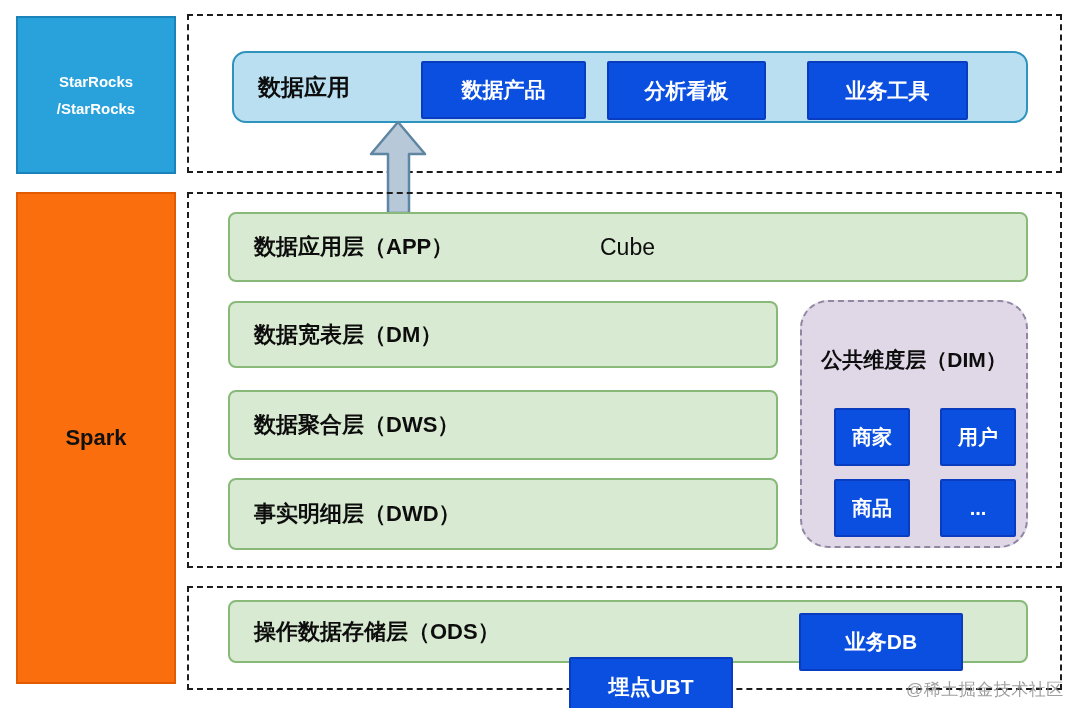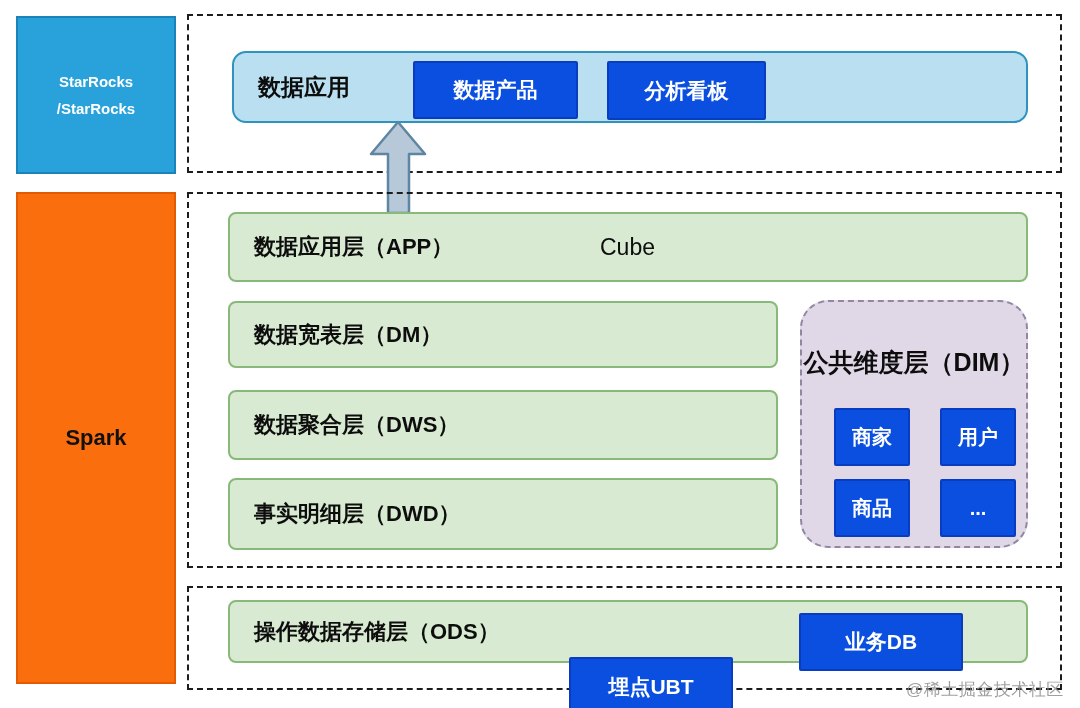--- a/index.html
+++ b/index.html
@@ -43,21 +43,21 @@
   #app-bar .bar-label{
     margin-left:24px;font-size:23px;font-weight:700;color:#0d0d0d;
   }
   .blue-btn{
     position:absolute;
     background:#0b4fe0;border:2px solid #0a3cc0;border-radius:2px;
     color:#ffffff;
     display:flex;align-items:center;justify-content:center;
     font-size:21px;font-weight:600;
   }
-  #btn-data-product{left:179px;top:8px;width:161px;height:54px;}
+  #btn-data-product{left:187px;top:8px;width:161px;height:54px;}
   #btn-dashboard{left:373px;top:8px;width:155px;height:55px;}
   #btn-biz-tool{left:573px;top:8px;width:157px;height:55px;}
 
   
   .green-bar{
     background:#d9ead2;border:2px solid #88b978;border-radius:8px;
     display:flex;align-items:center;color:#0d0d0d;
   }
   .green-bar .bar-label{margin-left:24px;font-size:22px;font-weight:700;}
   #bar-app{left:228px;top:212px;width:800px;height:70px;}
@@ -71,21 +71,21 @@
     font-size:23px;font-weight:400;color:#0d0d0d;
   }
 
   
   #dim-box{
     left:800px;top:300px;width:228px;height:248px;
     background:#e0d7e7;border:2px dashed #9287a3;border-radius:28px;
   }
   #dim-title{
     position:absolute;left:0;top:44px;width:100%;text-align:center;
-    font-size:25px;font-weight:700;color:#0d0d0d;
+    font-size:21px;font-weight:700;color:#0d0d0d;
   }
   .dim-btn{
     position:absolute;width:72px;height:54px;
     background:#0b4fe0;border:2px solid #0a3cc0;border-radius:2px;
     color:#ffffff;display:flex;align-items:center;justify-content:center;
     font-size:20px;font-weight:600;
   }
   #dim-btn-merchant{left:32px;top:106px;}
   #dim-btn-user{left:138px;top:106px;}
   #dim-btn-goods{left:32px;top:177px;}
@@ -116,20 +116,21 @@
   </div>
   <div id="spark-box" class="abs side-box">
     <span>Spark</span>
   </div>
 
   <div id="group-app" class="abs dashed-group"></div>
   <div id="app-bar" class="abs">
     <span class="bar-label">数据应用</span>
     <div id="btn-data-product" class="blue-btn">数据产品</div>
     <div id="btn-dashboard" class="blue-btn">分析看板</div>
+    <div id="btn-biz-tool" class="blue-btn">业务工具</div>
   </div>
 
   <svg id="up-arrow" class="abs" viewBox="0 0 68 94">
     <polygon points="34,2 61,34 45,34 45,93 24,93 24,34 7,34" fill="#b7c9d8" stroke="#5e85a2" stroke-width="2.5" stroke-linejoin="round"></polygon>
   </svg>
 
   <div id="group-dw" class="abs dashed-group"></div>
 
   <div id="bar-app" class="abs green-bar">
     <span class="bar-label">数据应用层（APP）</span>

